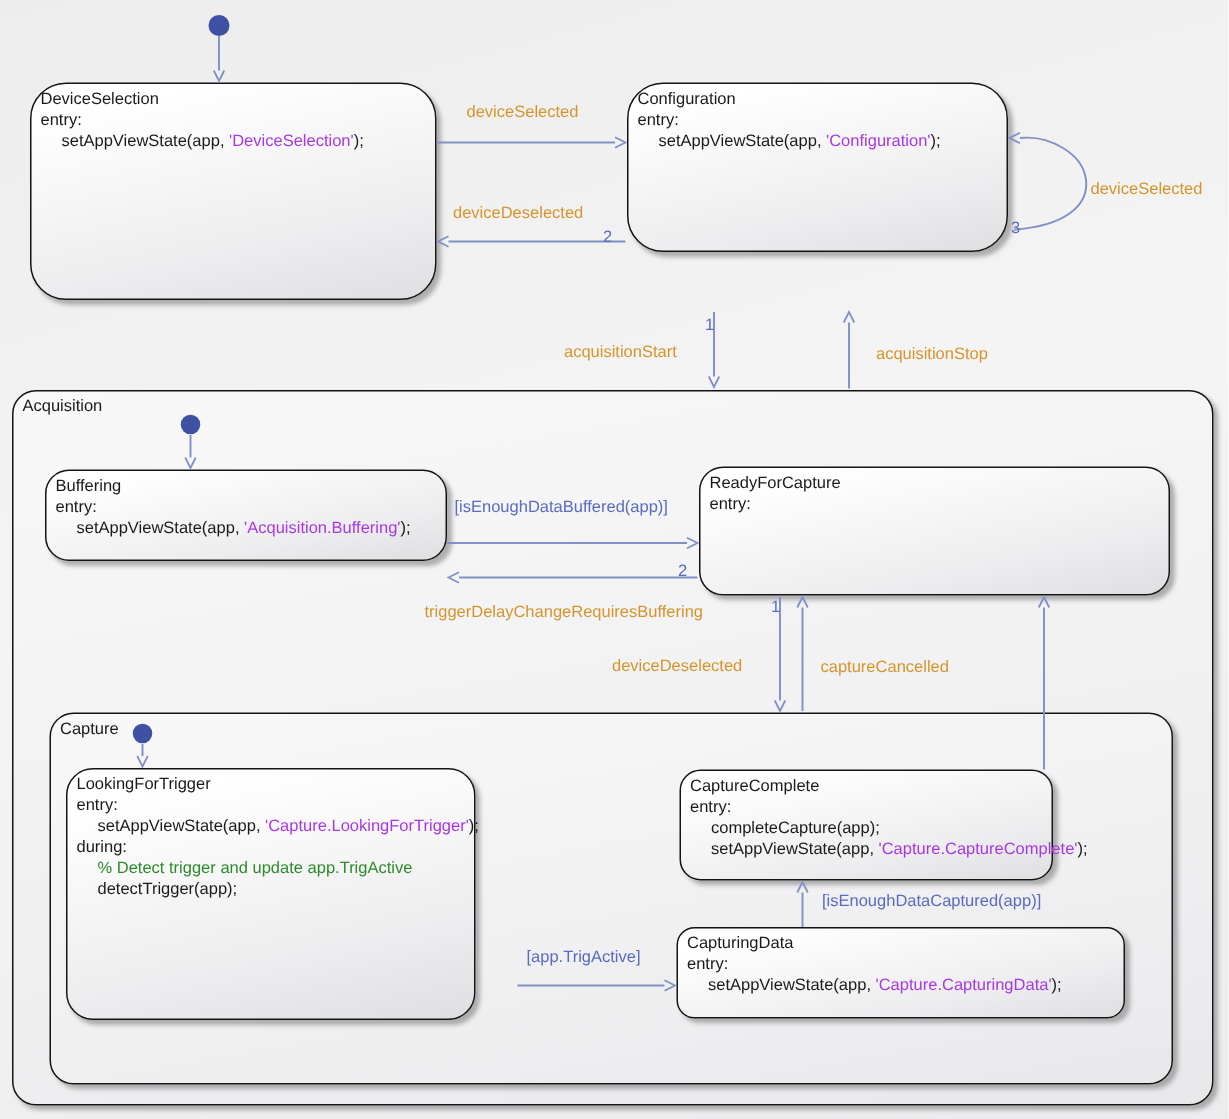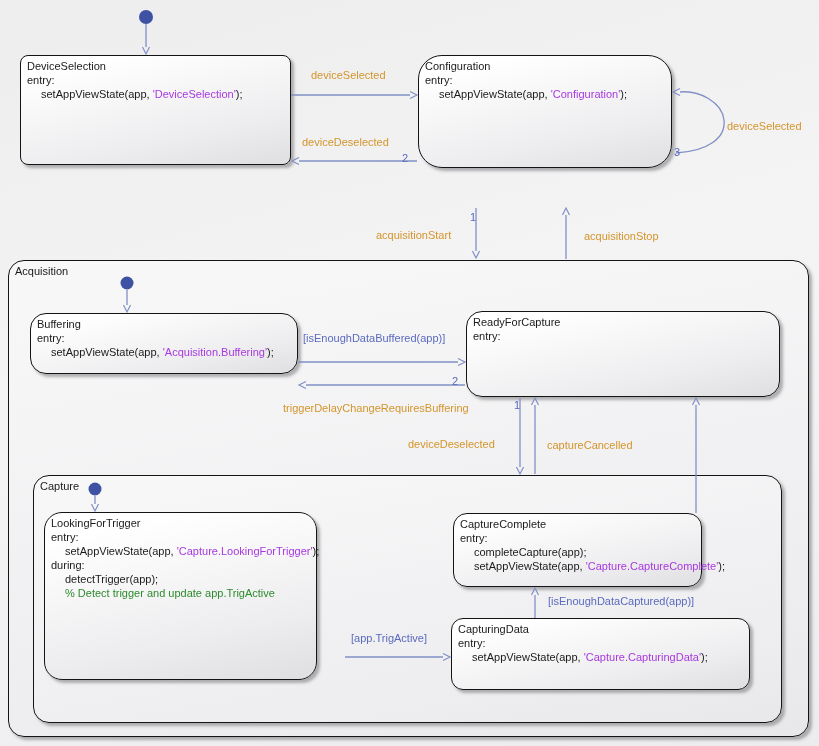--- a/index.html
+++ b/index.html
@@ -32,21 +32,21 @@
 <div class="canvas">
 
   <div class="cstate" style="left:8px;top:260px;width:801px;height:477px;border-radius:16px;">
     <div class="s-title">Acquisition</div>
   </div>
 
   <div class="cstate" style="left:33px;top:475px;width:749px;height:248px;border-radius:16px;">
     <div class="s-title">Capture</div>
   </div>
 
-  <div class="state" style="left:20px;top:55px;width:271px;height:110px;border-radius:8px;">
+  <div class="state" style="left:20px;top:55px;width:271px;height:145px;border-radius:24px;">
     <div class="s-title">DeviceSelection</div>
     <div class="s-line">entry:</div>
     <div class="s-line indent"><span>setAppViewState(app, </span><span class="str">'DeviceSelection'</span><span>);</span></div>
   </div>
 
   <div class="state" style="left:418px;top:55px;width:254px;height:113px;border-radius:24px;">
     <div class="s-title">Configuration</div>
     <div class="s-line">entry:</div>
     <div class="s-line indent"><span>setAppViewState(app, </span><span class="str">'Configuration'</span><span>);</span></div>
   </div>
@@ -60,32 +60,32 @@
   <div class="state" style="left:466px;top:311px;width:314px;height:86px;border-radius:16px;">
     <div class="s-title">ReadyForCapture</div>
     <div class="s-line">entry:</div>
   </div>
 
   <div class="state" style="left:44px;top:512px;width:273px;height:168px;border-radius:18px;">
     <div class="s-title">LookingForTrigger</div>
     <div class="s-line">entry:</div>
     <div class="s-line indent"><span>setAppViewState(app, </span><span class="str">'Capture.LookingForTrigger'</span><span>);</span></div>
     <div class="s-line">during:</div>
+    <div class="s-line indent comment">% Detect trigger and update app.TrigActive</div>
     <div class="s-line indent">detectTrigger(app);</div>
-    <div class="s-line indent comment">% Detect trigger and update app.TrigActive</div>
   </div>
 
   <div class="state" style="left:453px;top:513px;width:249px;height:74px;border-radius:14px;">
     <div class="s-title">CaptureComplete</div>
     <div class="s-line">entry:</div>
     <div class="s-line indent">completeCapture(app);</div>
     <div class="s-line indent"><span>setAppViewState(app, </span><span class="str">'Capture.CaptureComplete'</span><span>);</span></div>
   </div>
 
-  <div class="state" style="left:451px;top:618px;width:299px;height:72px;border-radius:12px;">
+  <div class="state" style="left:451px;top:618px;width:299px;height:61px;border-radius:12px;">
     <div class="s-title">CapturingData</div>
     <div class="s-line">entry:</div>
     <div class="s-line indent"><span>setAppViewState(app, </span><span class="str">'Capture.CapturingData'</span><span>);</span></div>
   </div>
 
   <svg width="819" height="746" viewBox="0 0 819 746">
     <g>
       <circle class="dot" cx="146" cy="17" r="7"></circle>
       <path class="t" d="M146,24 V47"></path>
       <path class="head" d="M142.5,47 L146,54 L149.5,47"></path>

